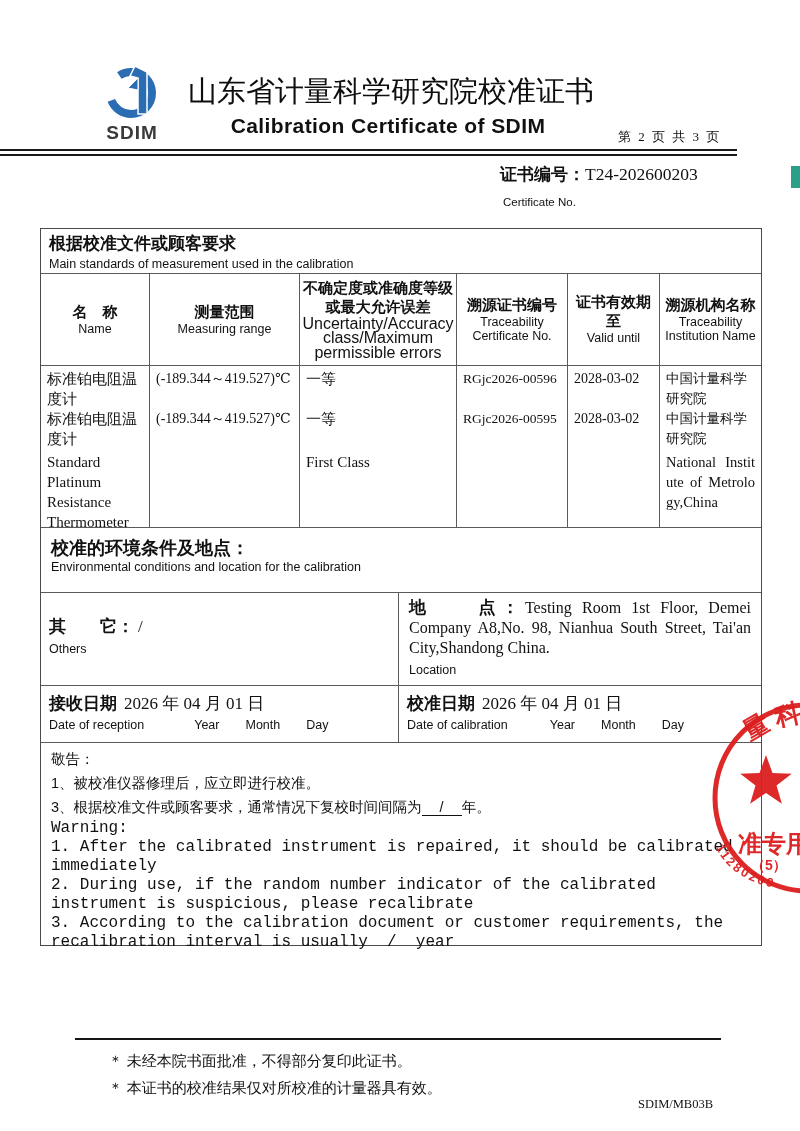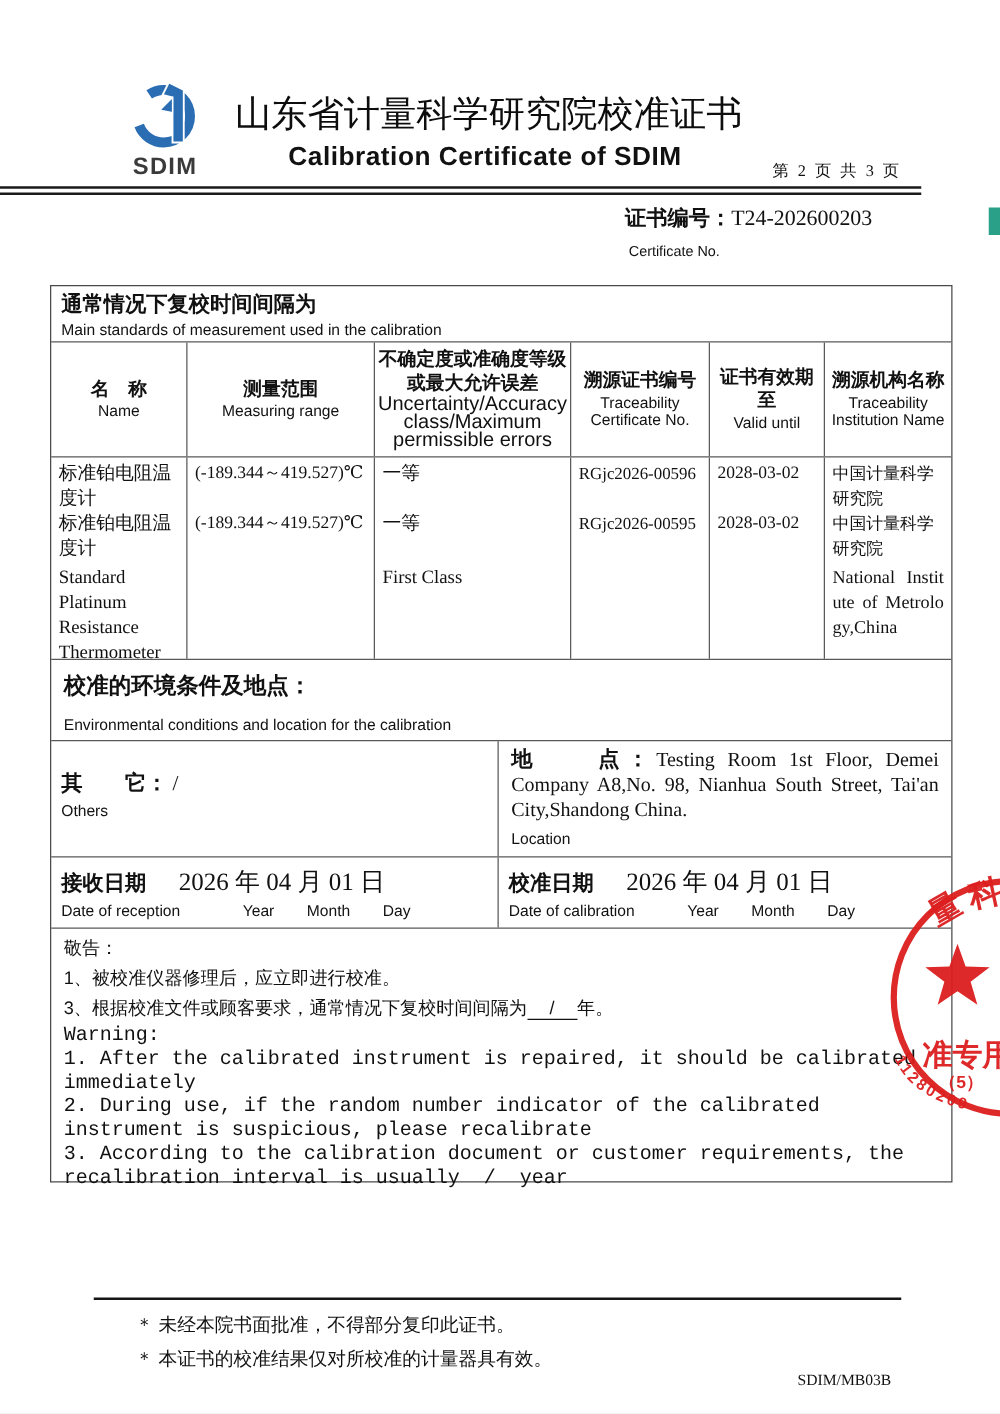--- a/index.html
+++ b/index.html
@@ -53,21 +53,21 @@
   .slot { min-height:40px; font-size:15px; line-height:20px; }
   .slot.num { font-size:13.5px; }
   .slot.range { font-size:14px; white-space:nowrap; }
   .slot.date { font-size:14px; }
   .slot.inst { font-size:13.5px; line-height:20px; }
   .en-slot { margin-top:3px; font-size:15px; line-height:20px; }
   .en-slot.inst-en { font-size:14.5px; text-align:justify; word-break:break-all; }
 
   .env-title { height:65px; padding:8px 10px 0 10px; }
   .env-title .cn { font-size:18px; font-weight:600; }
-  .env-title .en { font-size:12.5px; margin-top:13px; }
+  .env-title .en { font-size:12.5px; }
 
   .half-row { display:flex; }
   .half-l { width:358px; }
   .half-r { flex:1; }
   .bordered-half .half-l { border-right:1px solid #5a5a5a; }
 
   .temp-row { height:63px; }
   .cond-cell { padding:8px 8px 0 8px; }
   .cond-line { white-space:nowrap; }
   .cond-label { font-size:17px; font-weight:600; }
@@ -79,21 +79,21 @@
   .others-cell { padding:22px 1px 0 8px; }
   .loc-cell { padding:5px 10px 0 10px; }
   .loc-para { text-align:justify; font-size:16px; line-height:20px;
               font-family:"Liberation Serif","DejaVu Serif",serif; }
   .loc-para .cond-label { font-family:"Liberation Sans","DejaVu Sans",sans-serif; }
   .loc-en { font-size:12.5px; margin-top:5px; font-family:"Liberation Sans","DejaVu Sans",sans-serif; }
 
   .dates-row { height:57px; }
   .date-cell { padding:6px 8px 0 8px; white-space:nowrap; }
   .date-label { font-size:17px; font-weight:600; }
-  .date-val { font-size:20px; font-family:"Liberation Serif","DejaVu Serif",serif; margin-left:26px; }
+  .date-val { font-size:17px; font-family:"Liberation Serif","DejaVu Serif",serif; margin-left:7px; }
   .date-sub { font-size:12.5px; margin-top:3px; }
   .date-sub .u1 { margin-left:50px; } .date-sub .u2 { margin-left:26px; } .date-sub .u3 { margin-left:26px; }
 
   .warning-cell { height:203px; padding:4px 10px 0 10px; }
   .warn-cn { font-size:14.5px; line-height:24px; font-weight:500; }
   .warn-blank { border-bottom:1px solid #111; padding:0 14px; }
   .warn-en { font-family:"Liberation Mono","DejaVu Sans Mono",monospace; font-size:16px;
              line-height:19px; white-space:pre-wrap; }
 
   
@@ -129,21 +129,21 @@
   <div class="header-rule"></div>
   <div class="cert-line">
     <span class="cert-label">证书编号：</span><span class="cert-no">T24-202600203</span>
   </div>
   <div class="cert-sub">Certificate No.</div>
   <div class="color-mark"></div>
 
   <div class="doc-table">
 
     <div class="trow sec-title">
-      <div class="cn">通常情况下复校时间间隔为</div>
+      <div class="cn">根据校准文件或顾客要求</div>
       <div class="en">Main standards of measurement used in the calibration</div>
     </div>
 
     <div class="trow cols head-row">
       <div class="c1 hcell">
         <span class="cn">名　称</span>
         <span class="en">Name</span>
       </div>
       <div class="c2 hcell">
         <span class="cn">测量范围</span>

